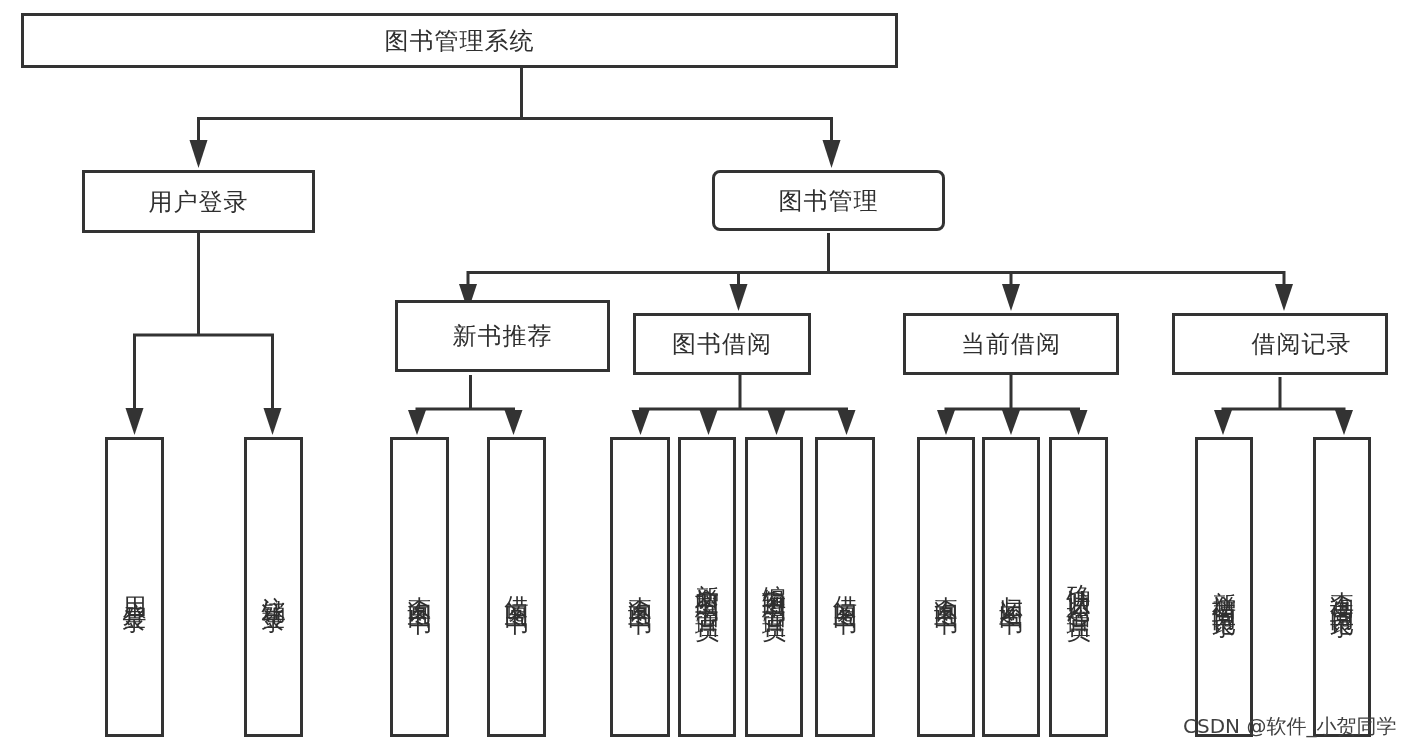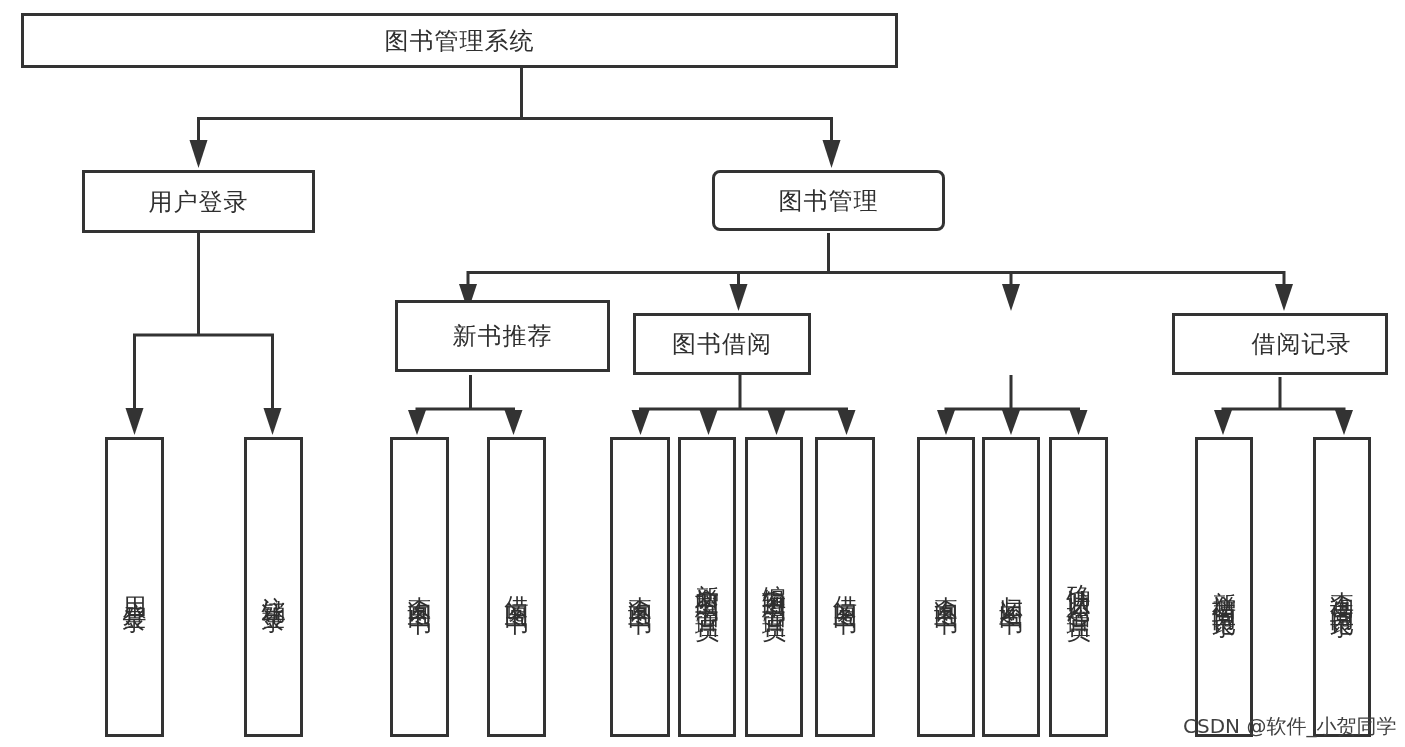--- a/index.html
+++ b/index.html
@@ -111,20 +111,21 @@
     </g>
   </svg>
 
   <div class="hbox" style="left:21px; top:13px; width:877px; height:55px;">图书管理系统</div>
 
   <div class="hbox" style="left:82px; top:170px; width:233px; height:63px;">用户登录</div>
   <div class="hbox" style="left:712px; top:170px; width:233px; height:61px;border-radius:8px;">图书管理</div>
 
   <div class="hbox" style="left:363px; top:300px; width:215px; height:72px;margin-left:32px;">新书推荐</div>
   <div class="hbox" style="left:633px; top:313px; width:178px; height:62px;">图书借阅</div>
+  <div class="hbox" style="left:903px; top:313px; width:216px; height:62px;">当前借阅</div>
   <div class="hbox" style="left:1172px; top:313px; width:216px; height:62px;padding-left:43px;">借阅记录</div>
 
   <div class="vbox" style="left:105px; width:59px;">
     <span>用户登录</span>
   </div>
   <div class="vbox" style="left:244px; width:59px;">
     <span>注销登录</span>
   </div>
 
   <div class="vbox" style="left:390px; width:59px;">

